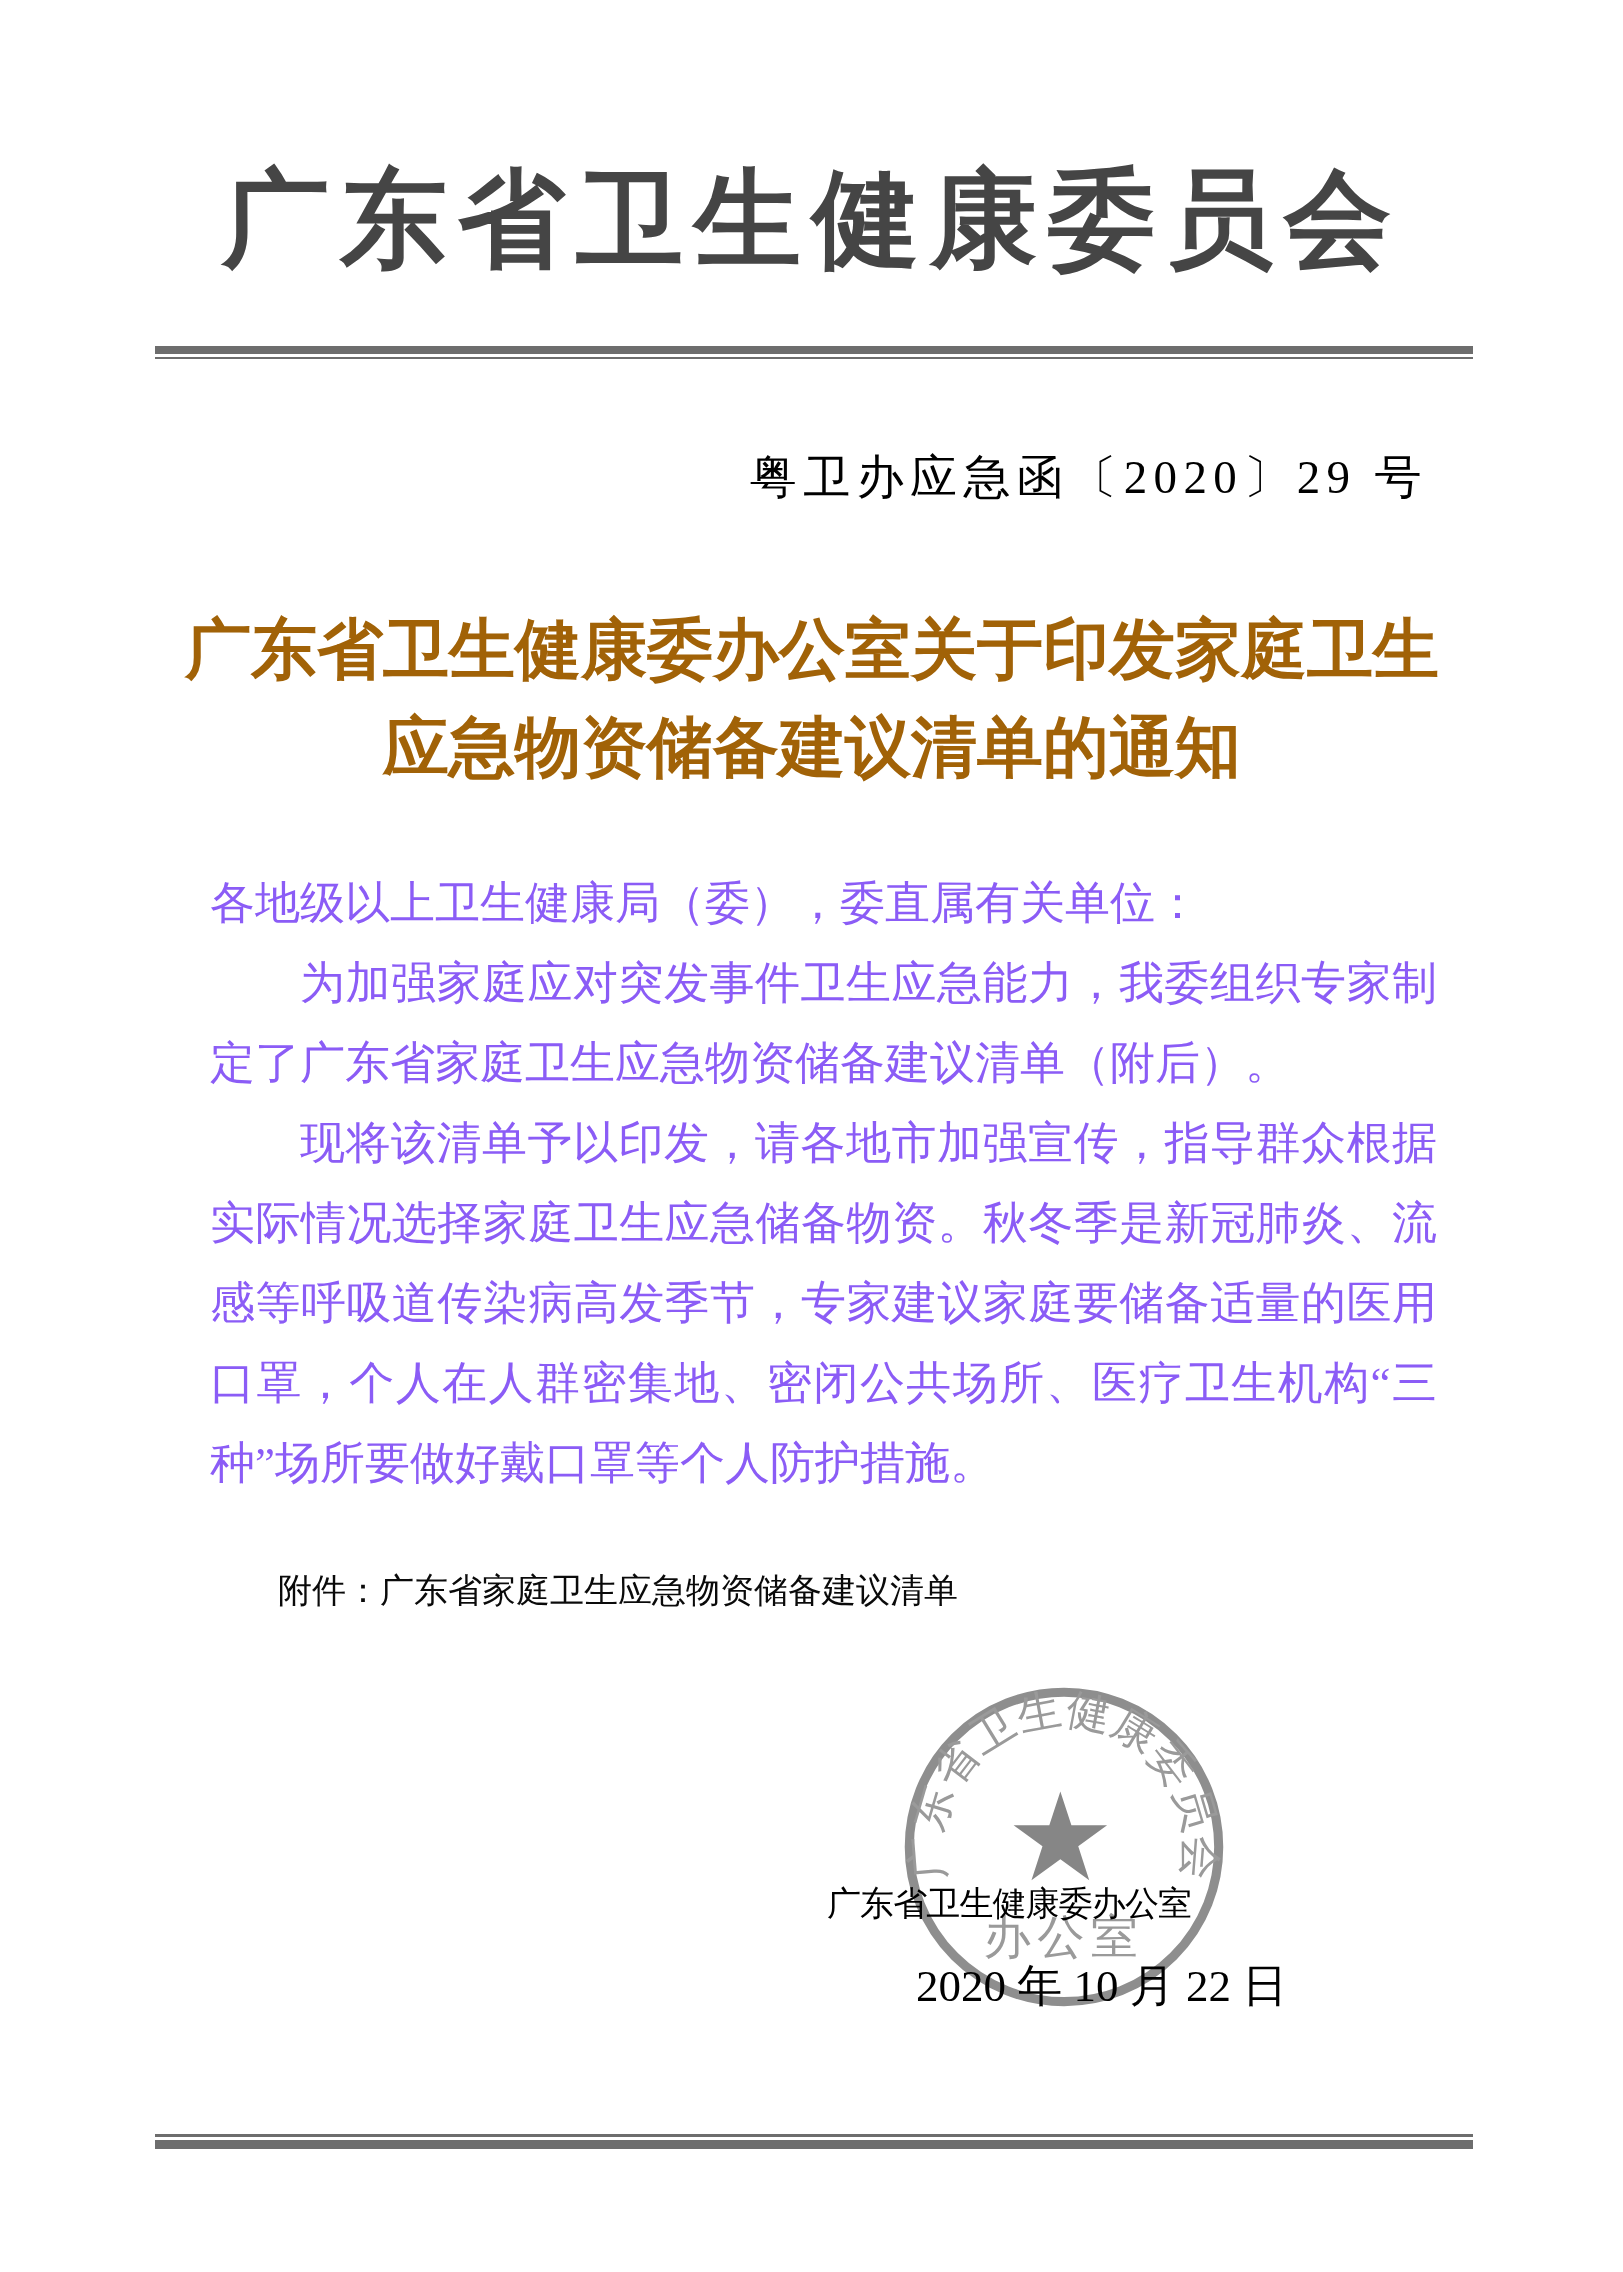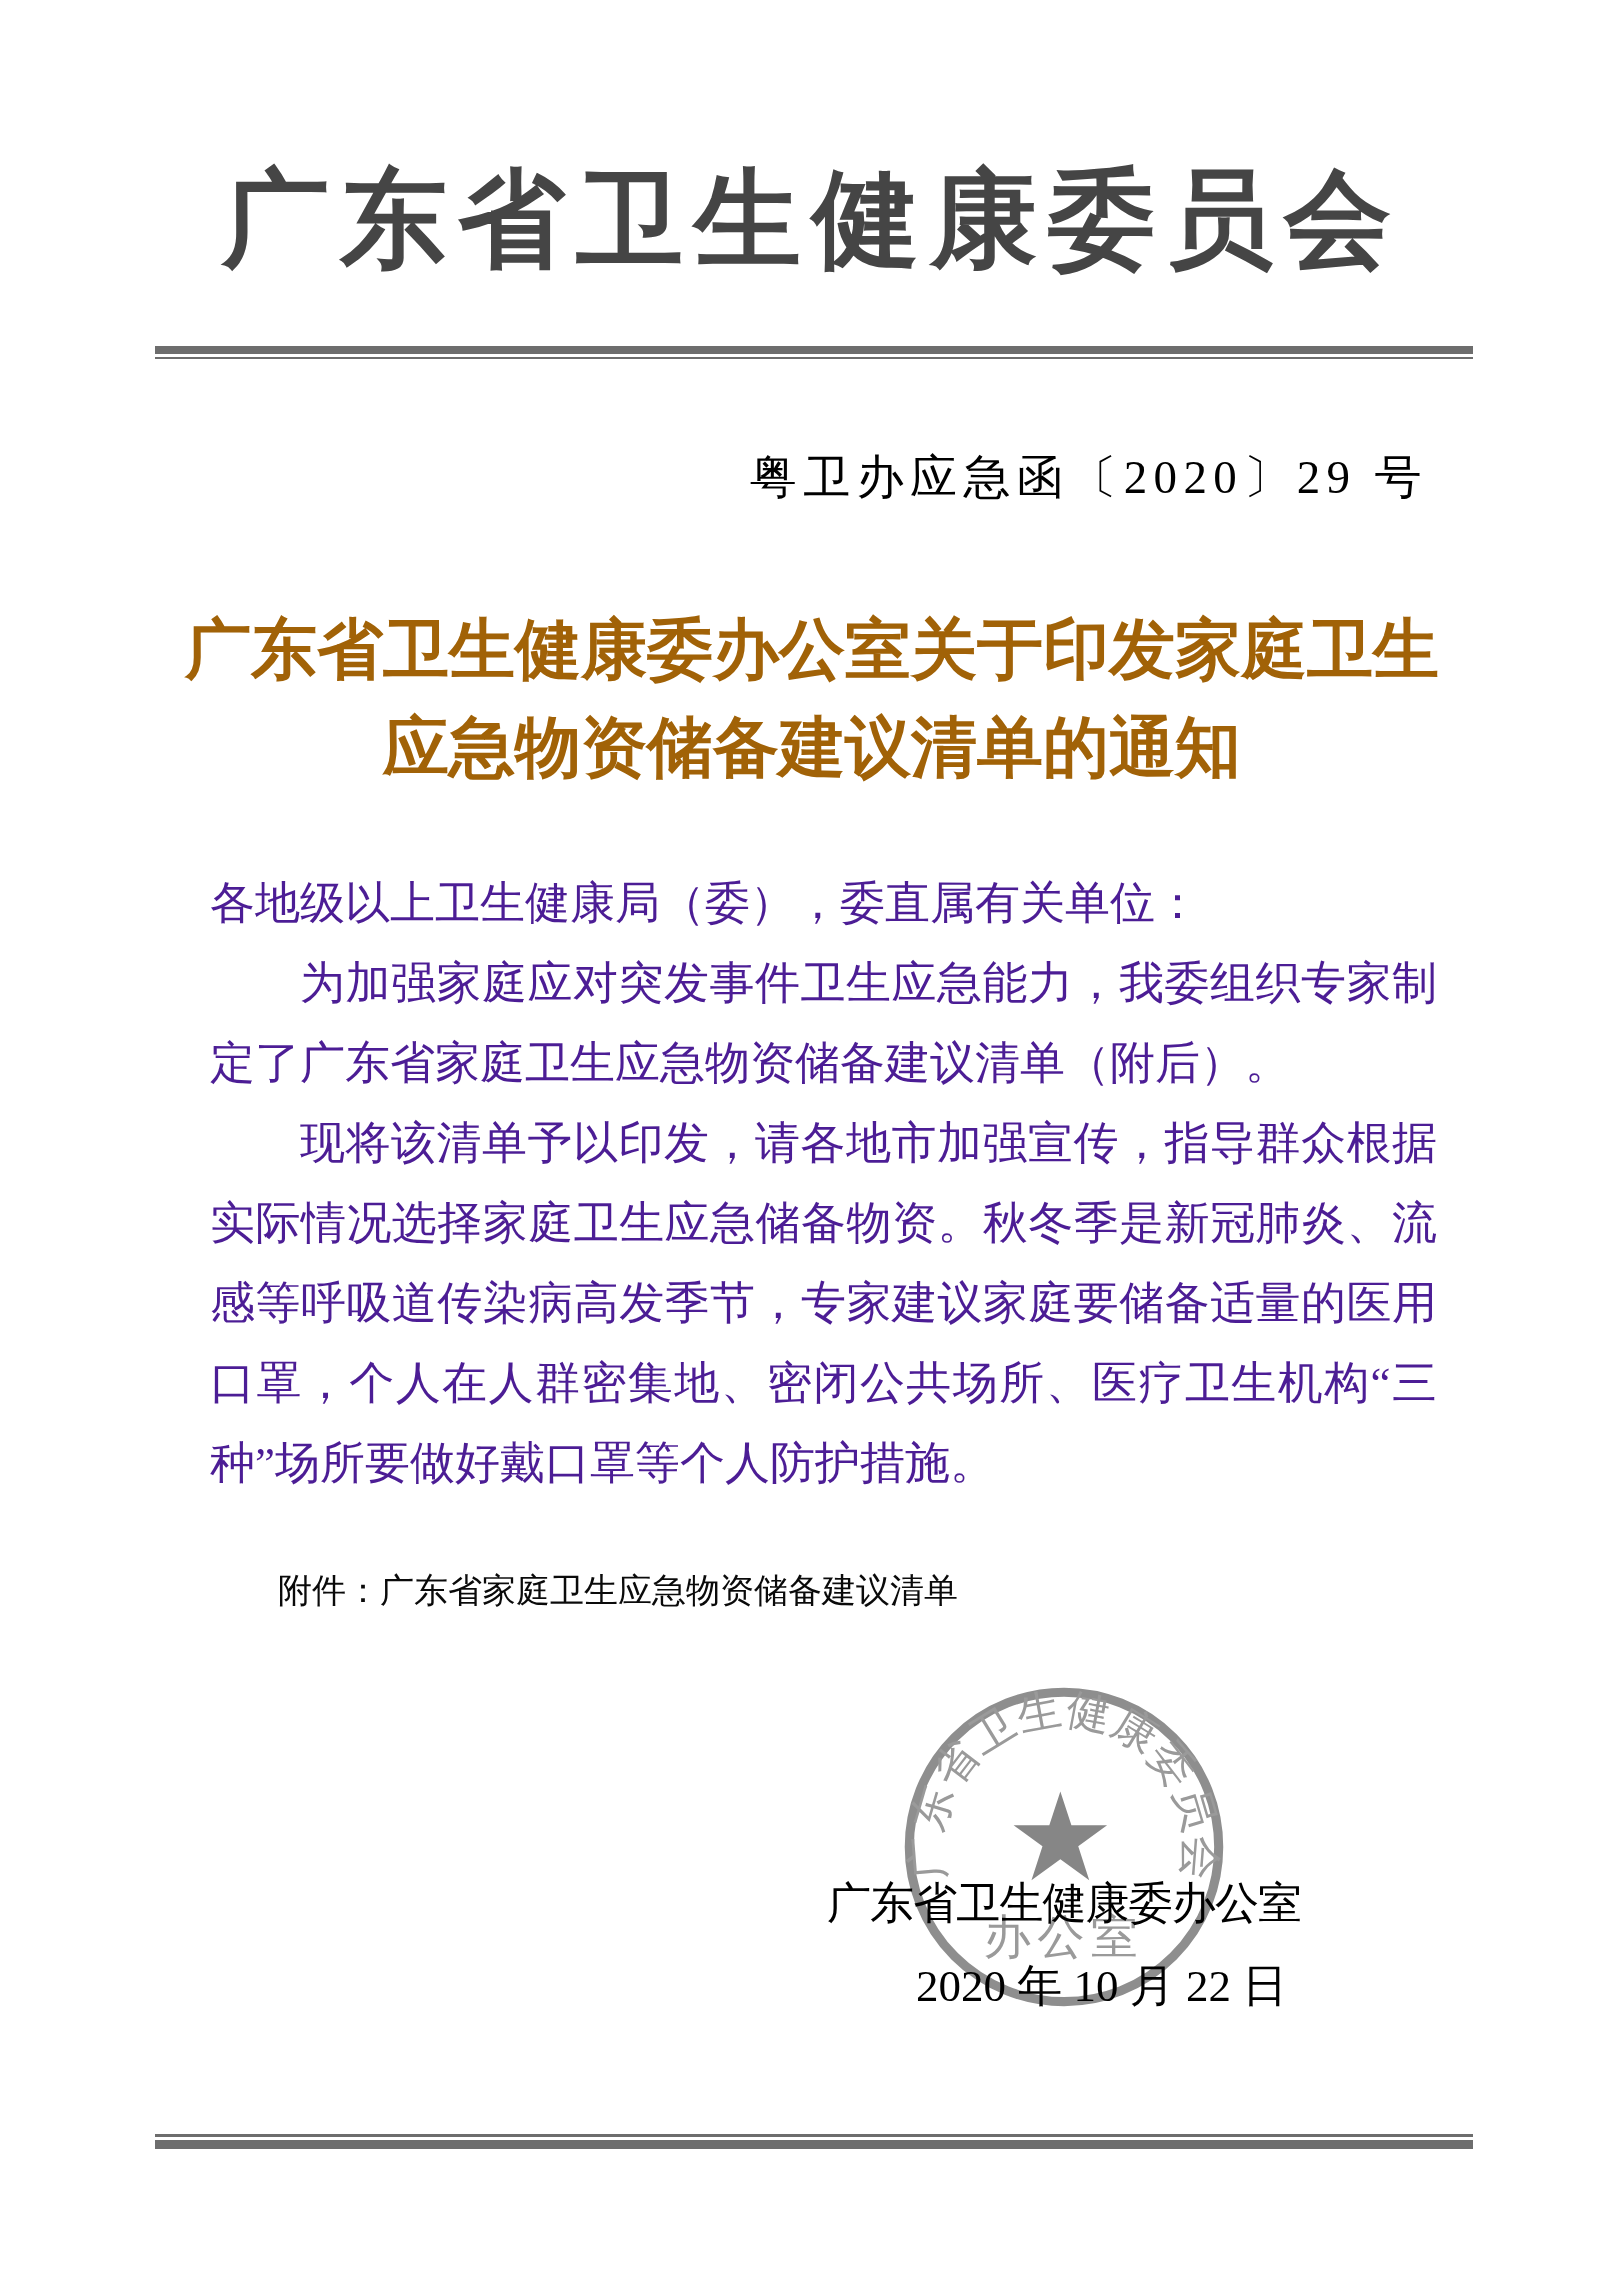--- a/index.html
+++ b/index.html
@@ -64,21 +64,21 @@
   }
 
   
   .body {
     position: absolute;
     top: 863px;
     left: 210px;
     width: 1227px;
     font-size: 45px;
     line-height: 80px;
-    color: #4c1d95;
+    color: #8b5cf6;
     text-align: justify;
   }
   .body p { margin: 0; }
   .body p.para { text-indent: 2em; }
 
   .attachment {
     position: absolute;
     top: 1551px;
     left: 210px;
     width: 1227px;
@@ -108,21 +108,21 @@
     font-size: 104px;
     letter-spacing: 14px;
     fill: #9a9a9a;
   }
 
   
   .sign-name {
     position: absolute;
     top: 1876px;
     left: 827px;
-    font-size: 44px;
+    font-size: 34px;
     line-height: 55px;
     letter-spacing: -0.9px;
     color: #000000;
     z-index: 2;
     white-space: nowrap;
   }
   .sign-date {
     position: absolute;
     top: 1959px;
     left: 916px;

